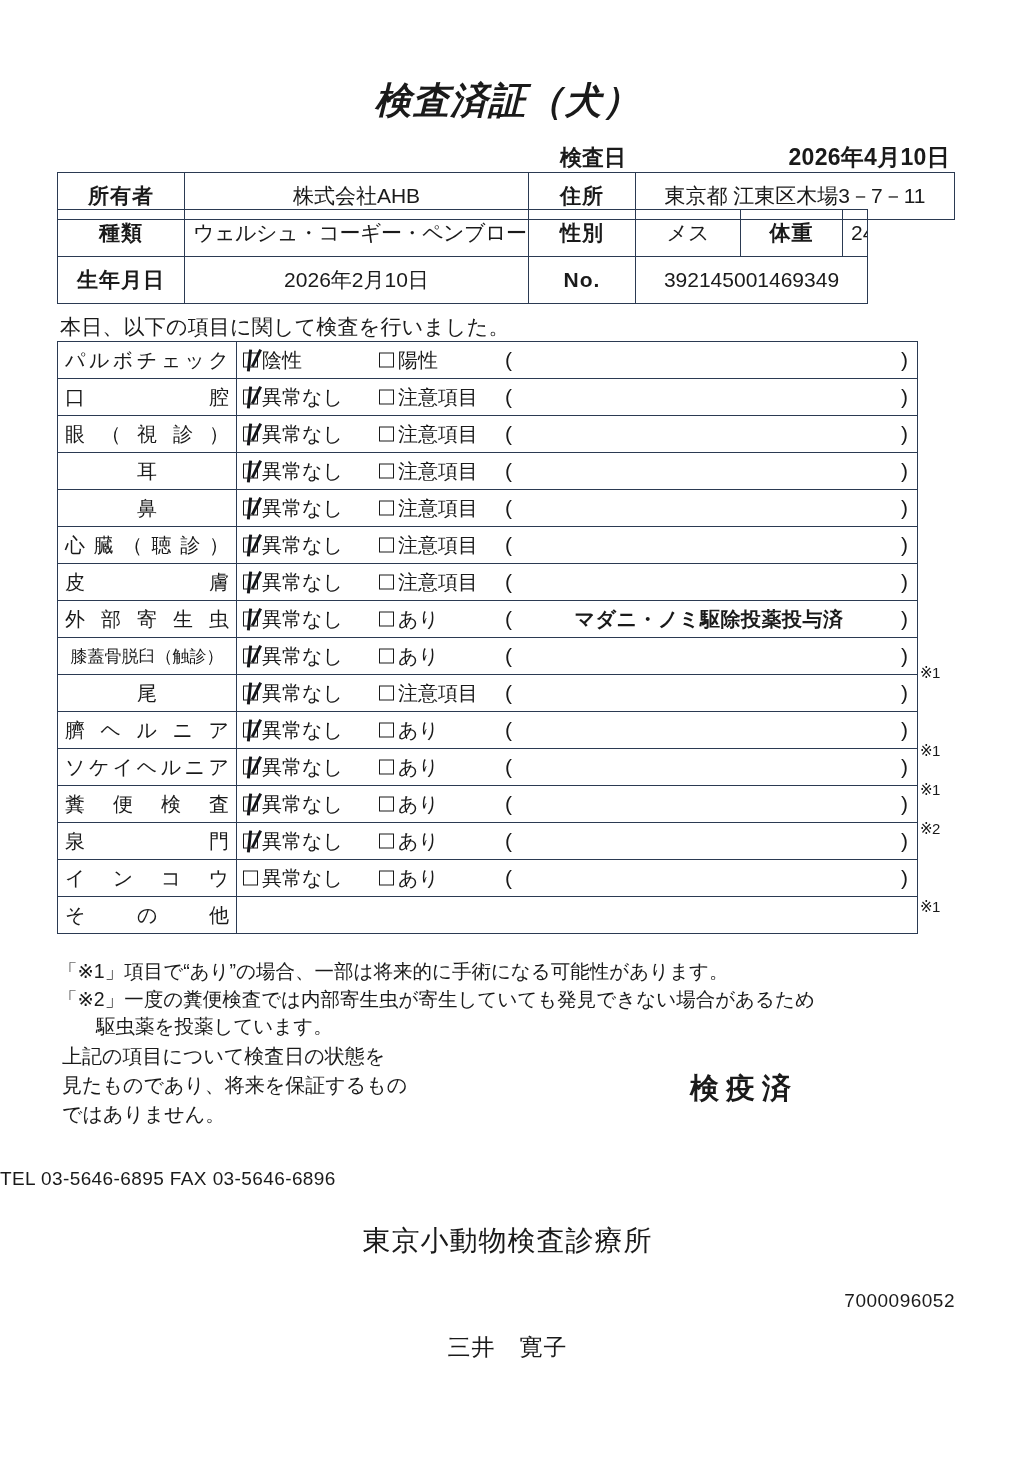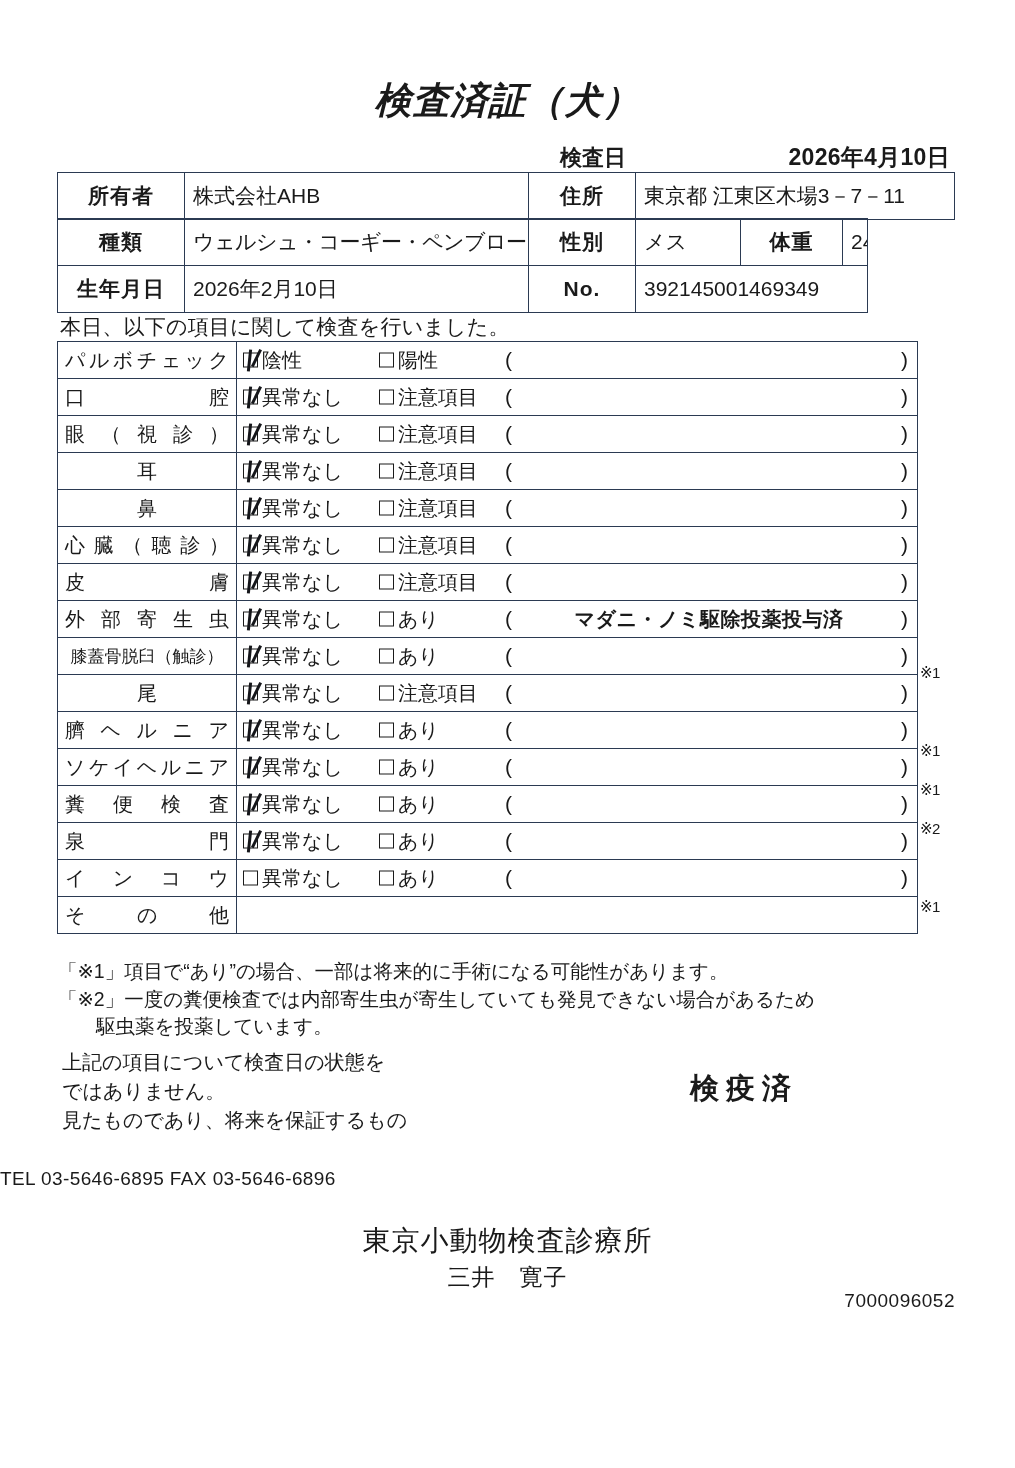--- a/index.html
+++ b/index.html
@@ -61,28 +61,28 @@
   .hdr-table td {
     border: 1.6px solid #2b3a52;
     height: 38px;
     padding: 4px 8px;
     font-size: 21px;
     vertical-align: middle;
     white-space: nowrap;
     overflow: hidden;
   }
   .t-owner { top: 172px; width: 898px; }
-  .t-animal { top: 218px; width: 811px; }
+  .t-animal { top: 209px; width: 811px; }
 
   .lbl-cell {
     text-align: center;
     font-weight: 600;
     letter-spacing: 1px;
   }
-  .val-cell { text-align: left; }
+  .val-cell { text-align: center; }
   .val-cell.num { text-align: right; padding-right: 6px; }
   .breed { font-size: 19px; letter-spacing: -0.5px; }
   .wt-unit { font-size: 17px; padding-left: 6px; }
 
   
   .intro {
     position: absolute;
     top: 313px;
     left: 60px;
     font-size: 21px;
@@ -209,21 +209,20 @@
   }
   .footnotes .indent { padding-left: 38px; }
 
   
   .disclaimer {
     position: absolute;
     top: 1042px;
     left: 62px;
     font-size: 20px;
     line-height: 1.45;
-    margin-top: 6px;
   }
   .stamp {
     position: absolute;
     top: 1069px;
     left: 690px;
     font-size: 29px;
     font-weight: 600;
     letter-spacing: 7px;
   }
 
@@ -251,21 +250,21 @@
     position: absolute;
     top: 1222px;
     left: 0;
     width: 1015px;
     text-align: center;
     font-size: 28px;
     letter-spacing: 1px;
   }
   .vet-name {
     position: absolute;
-    top: 1262px;
+    top: 1332px;
     left: 0;
     width: 1015px;
     text-align: center;
     font-size: 23px;
     letter-spacing: 1px;
   }
   .doc-no {
     position: absolute;
     top: 1290px;
     right: 60px;
@@ -541,22 +540,22 @@
   </table>
 
   <div class="footnotes">
     <div>「※1」項目で“あり”の場合、一部は将来的に手術になる可能性があります。</div>
     <div>「※2」一度の糞便検査では内部寄生虫が寄生していても発見できない場合があるため</div>
     <div class="indent">駆虫薬を投薬しています。</div>
   </div>
 
   <div class="disclaimer">
     <div>上記の項目について検査日の状態を</div>
+    <div>見たものであり、将来を保証するもの</div>
     <div>ではありません。</div>
-    <div>見たものであり、将来を保証するもの</div>
   </div>
 
   <div class="stamp">検疫済</div>
 
 
   <div class="tel-line">
     <span>TEL 03-5646-6895</span>
     <span class="gap"></span>
     <span>FAX 03-5646-6896</span>
   </div>

